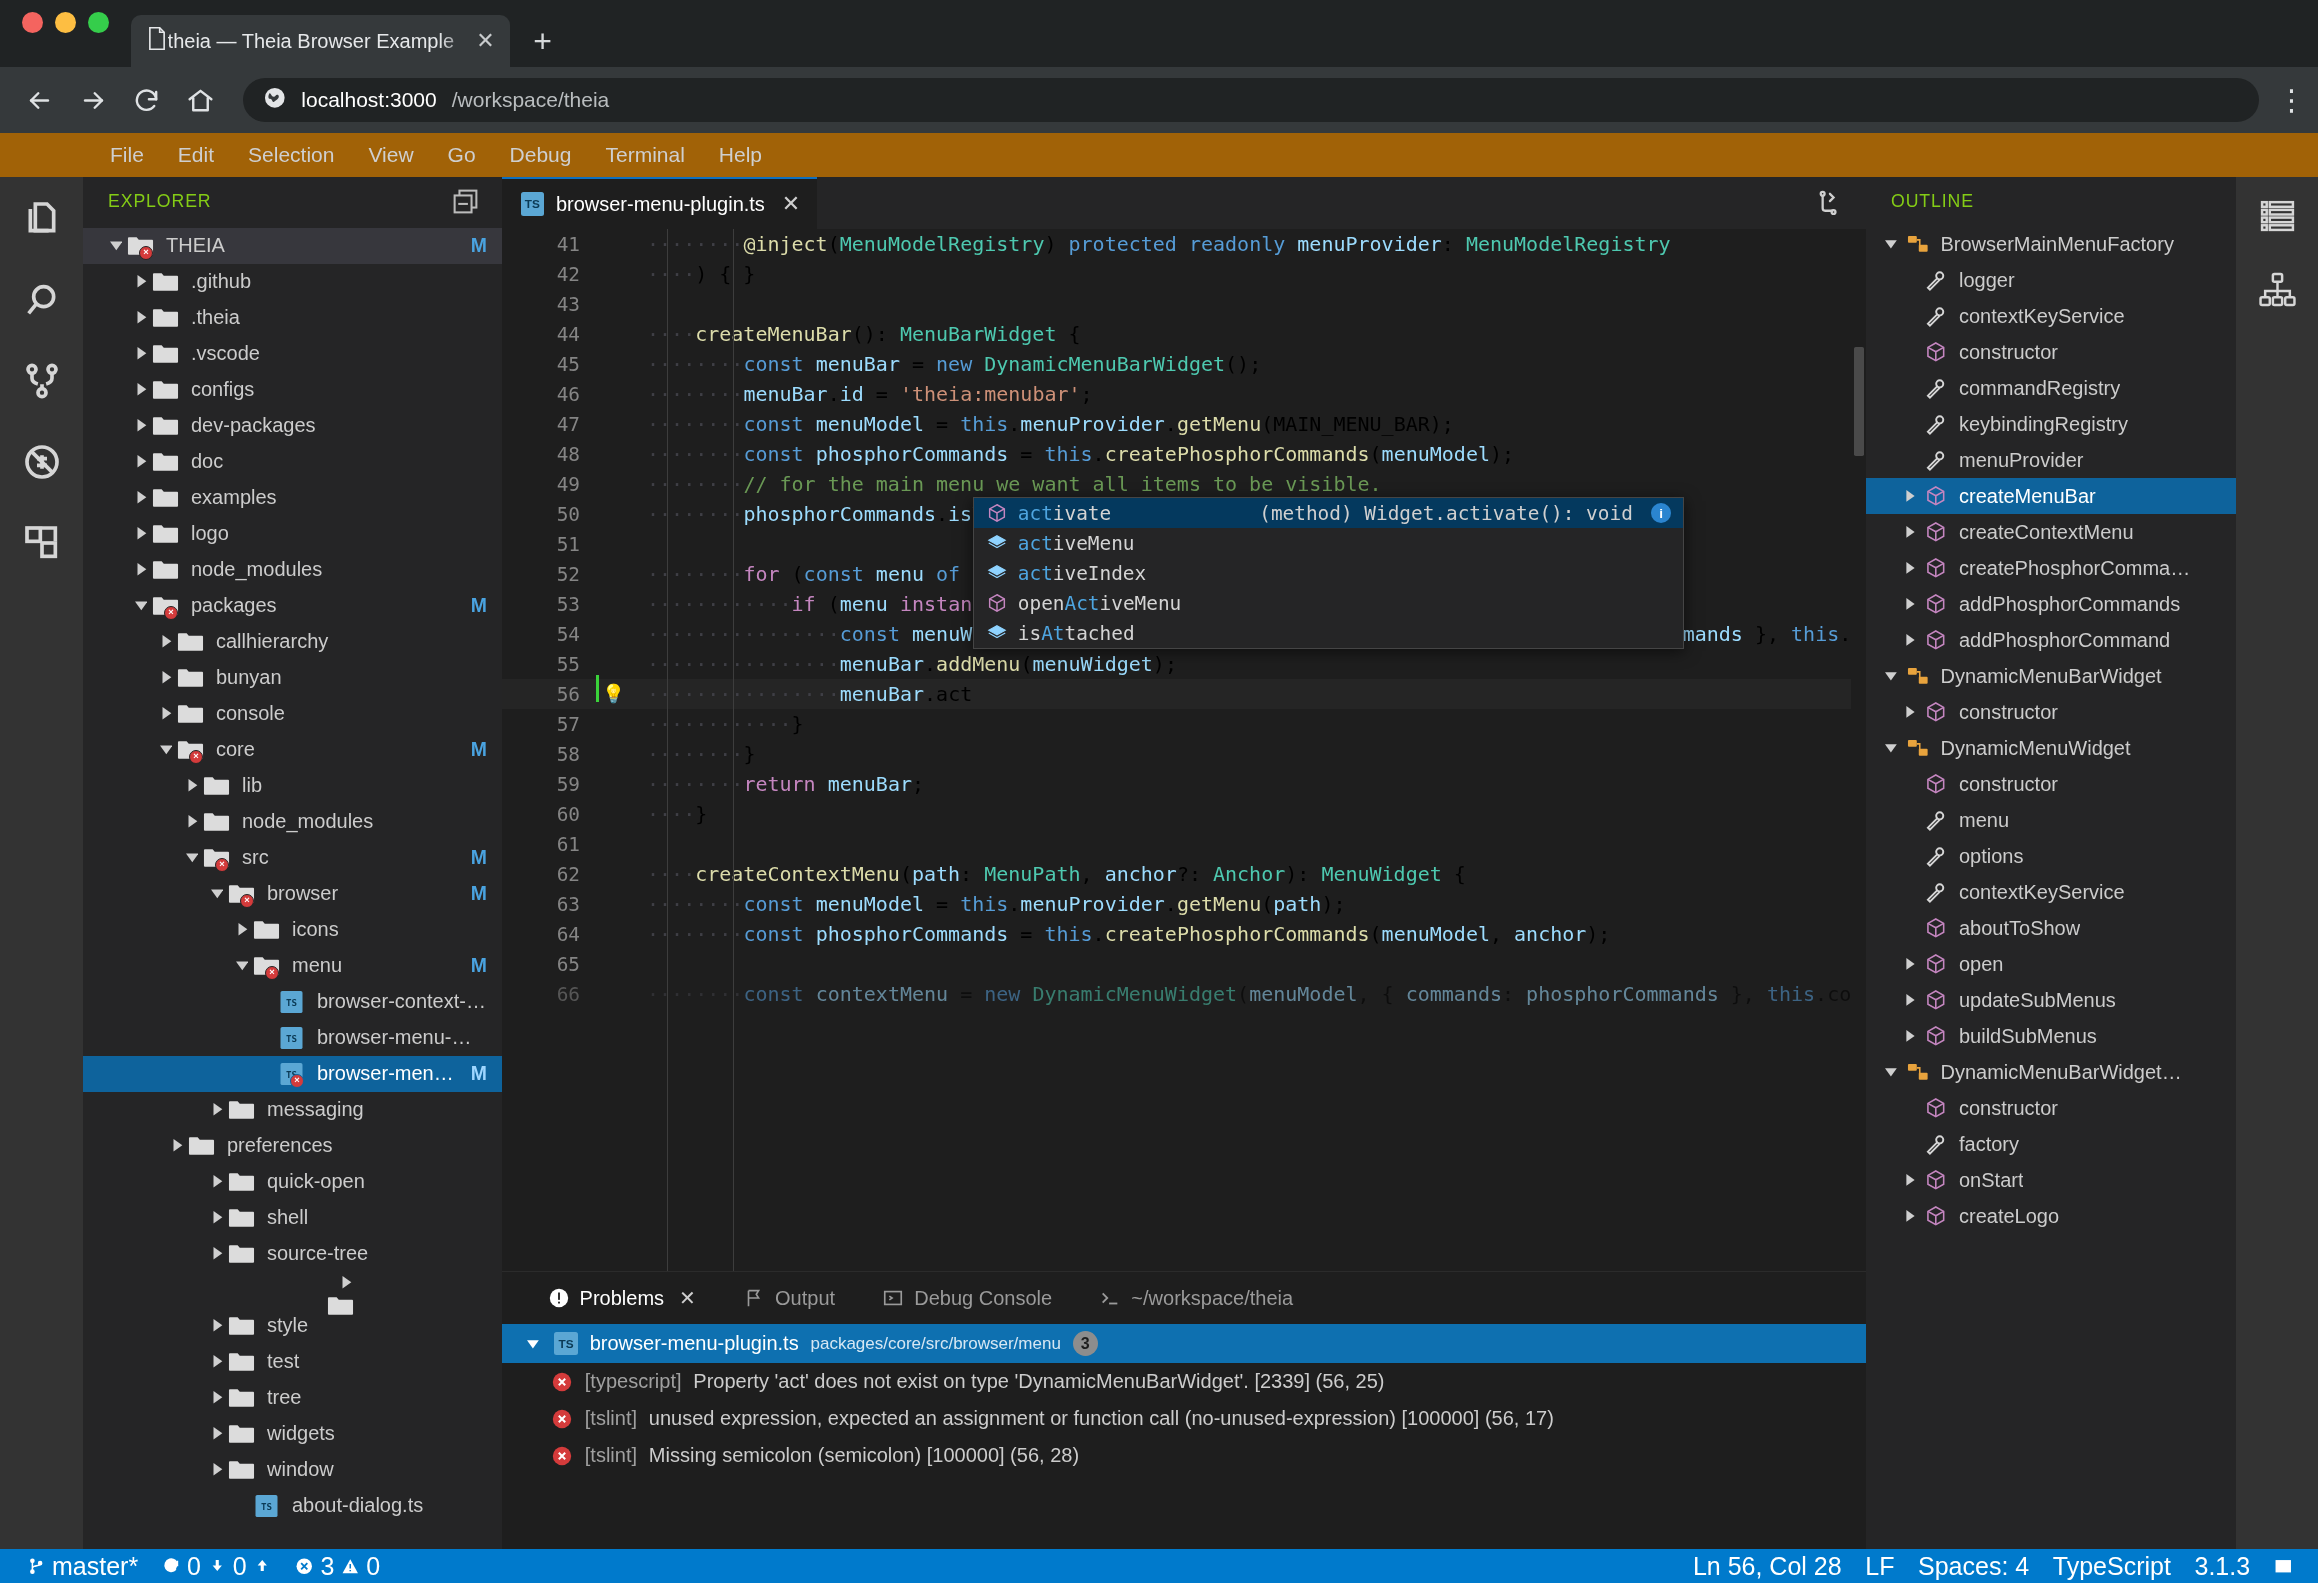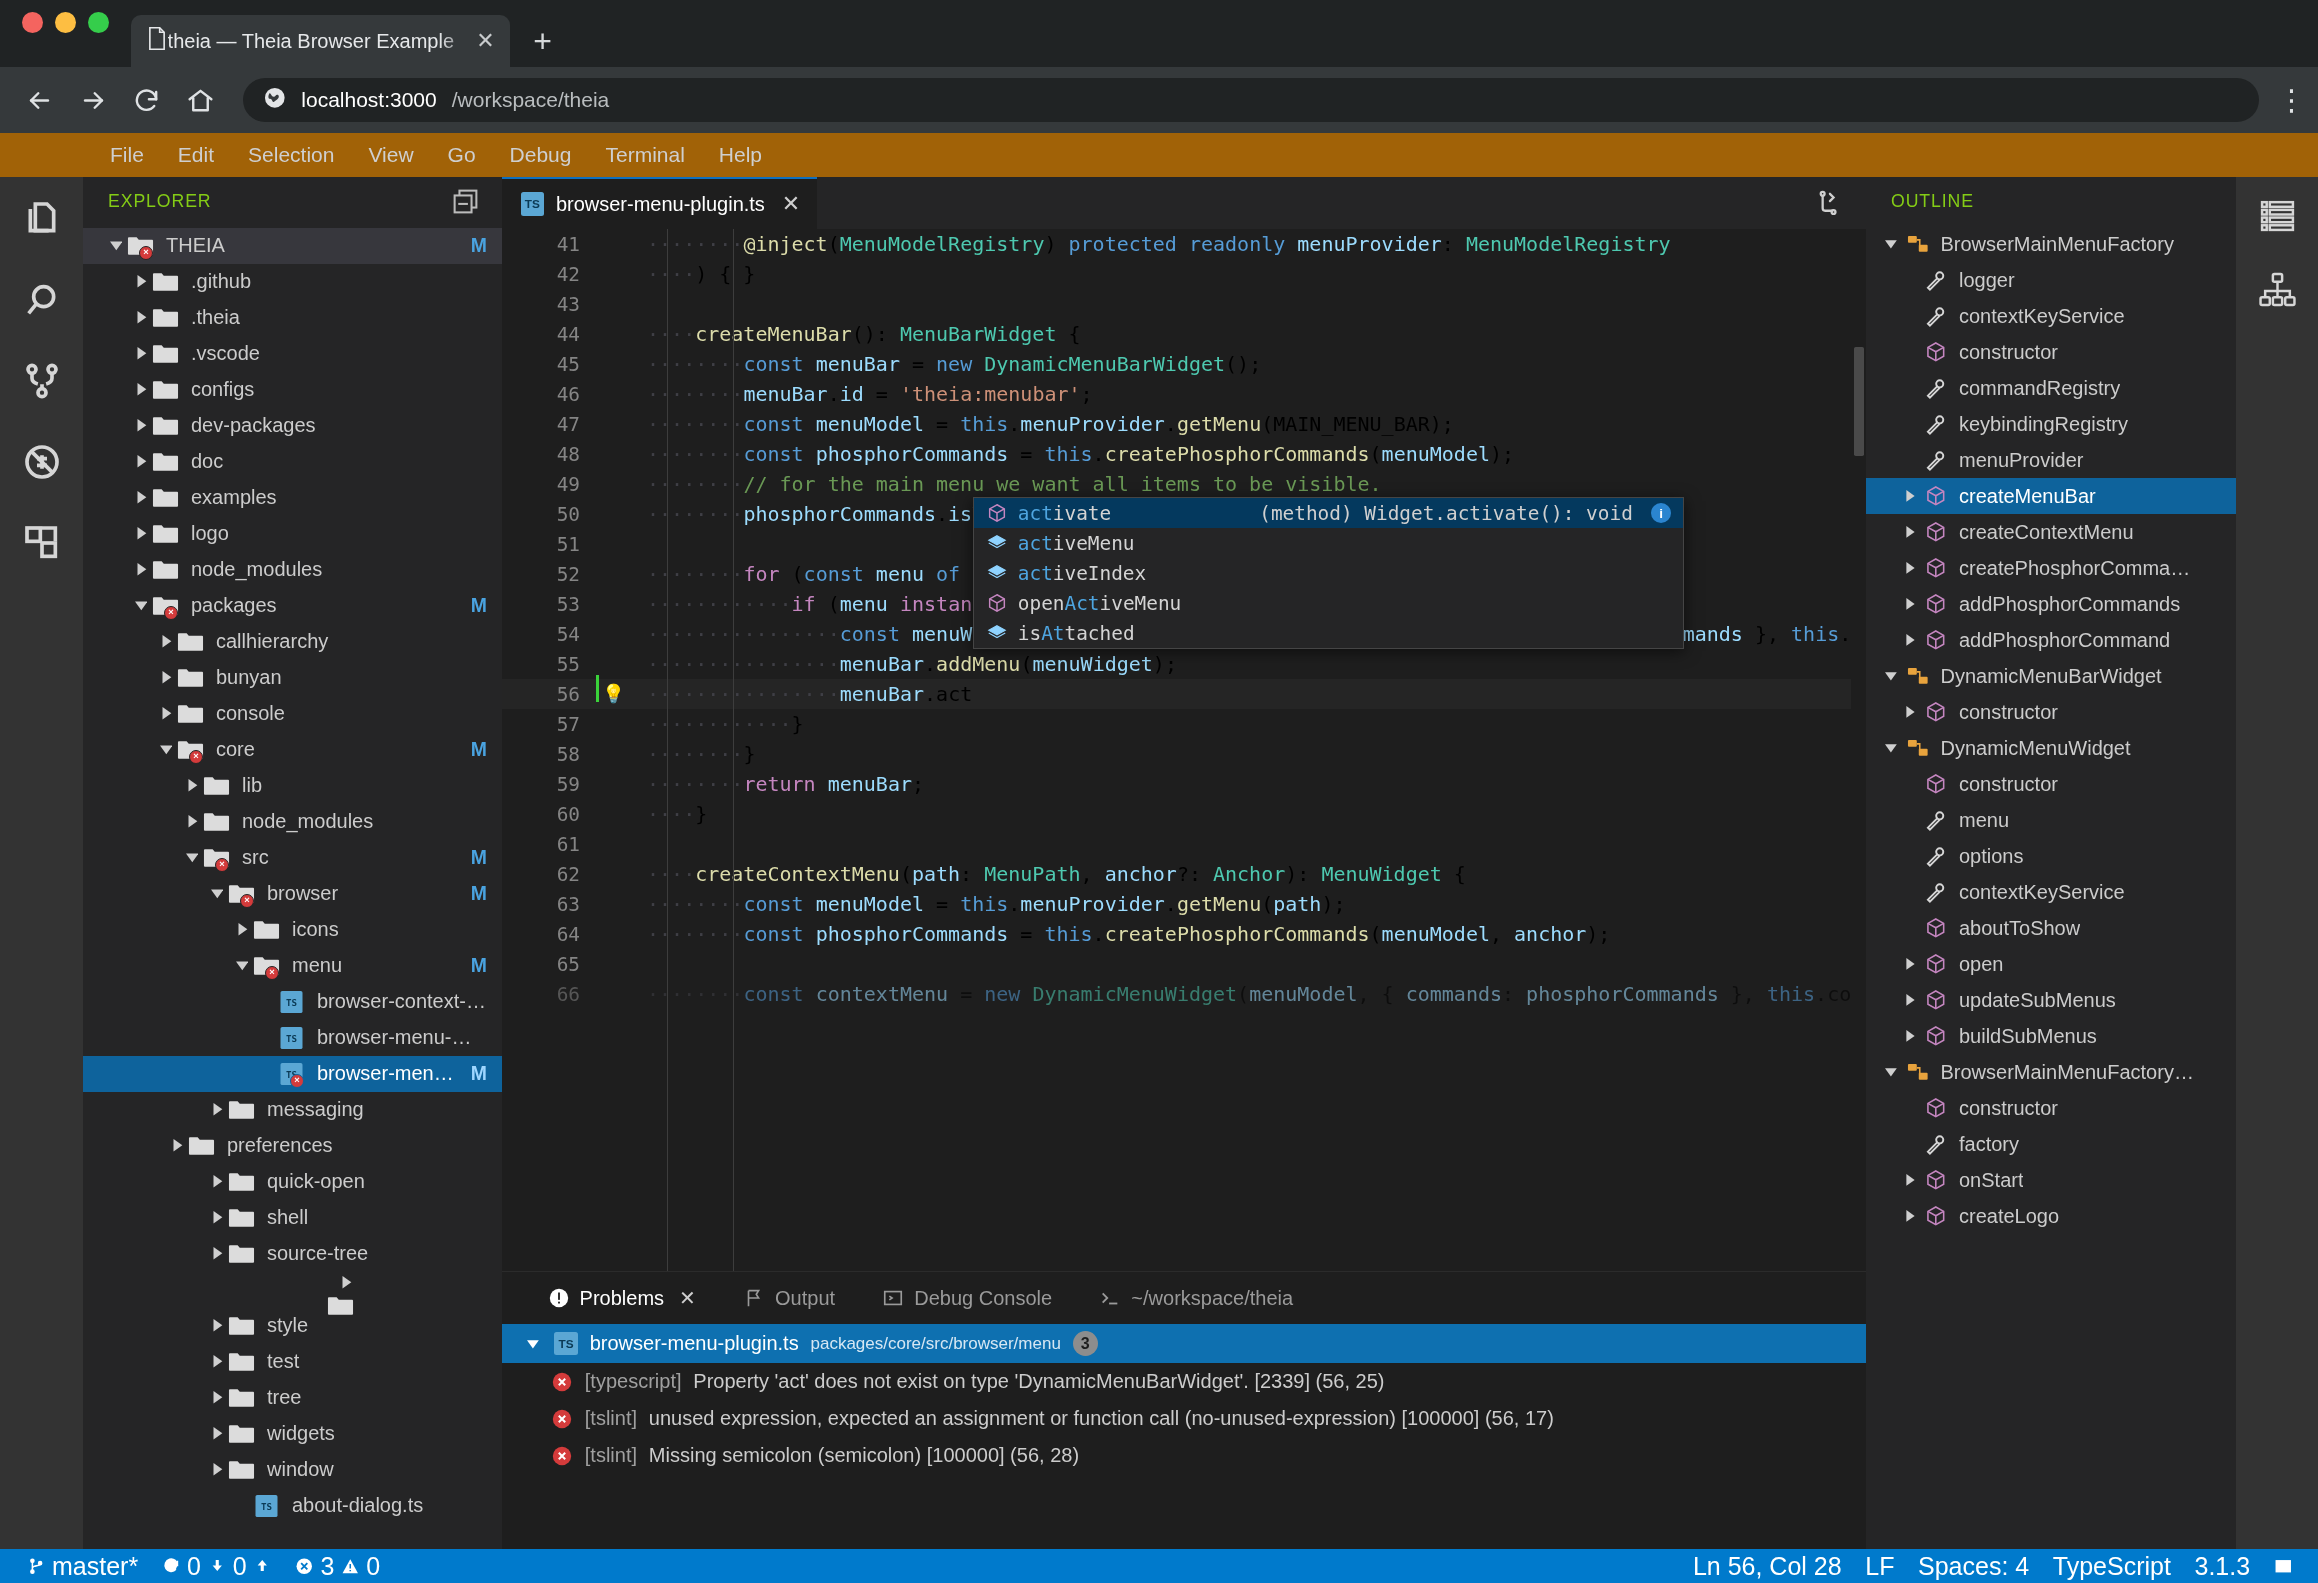--- a/index.html
+++ b/index.html
@@ -1258,21 +1258,21 @@
                   <path d="M0 2h10L5 9z"></path>
                 </svg>
               </span>
               <span class="ol-ico">
                 <svg viewBox="0 0 24 24" fill="#e8a33d">
                   <rect x="2" y="4" width="9" height="7" rx="1"></rect>
                   <rect x="13" y="13" width="9" height="7" rx="1"></rect>
                   <path d="M11 8h3v6" stroke="#e8a33d" stroke-width="1.6" fill="none"></path>
                 </svg>
               </span>
-              <span class="ol-label">BrowserMainMenuFactory…</span>
+              <span class="ol-label">DynamicMenuBarWidget…</span>
             </div>
             <div class="ol-row" style="padding-left: 32px;">
               <span class="ol-tw empty"></span>
               <span class="ol-ico">
                 <svg viewBox="0 0 24 24" fill="none" stroke="#c586c0" stroke-width="1.6">
                   <path d="M12 3l8 4.5v9L12 21l-8-4.5v-9z"></path>
                   <path d="M4 7.5l8 4.5 8-4.5M12 12v9"></path>
                 </svg>
               </span>
               <span class="ol-label">constructor</span>

